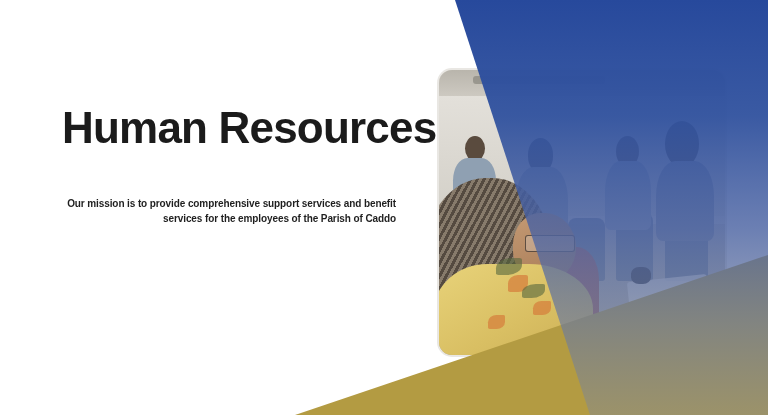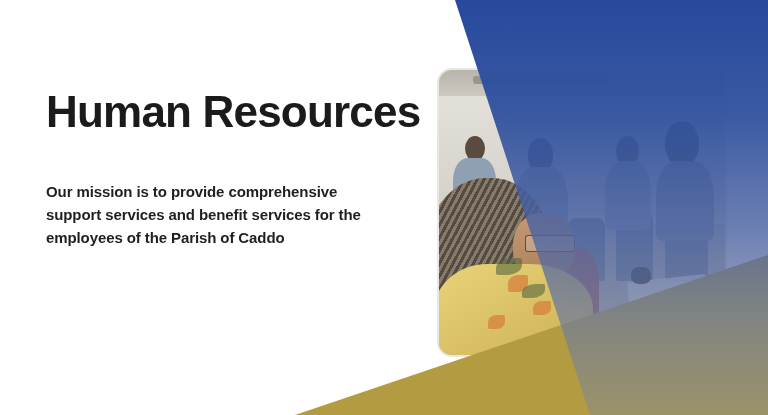--- a/index.html
+++ b/index.html
@@ -27,33 +27,34 @@
     width: 370px;
     z-index: 40;
   }
 
   .headline {
     font-size: 44px;
     font-weight: 700;
     letter-spacing: -0.8px;
     color: #1b1b1b;
     line-height: 1.08;
-    margin: 0;
+    margin: 16px;
     white-space: nowrap;
   }
 
   .subhead {
     margin: 0;
     margin-top: 44px;
-    font-size: 15px;
+    font-size: 10px;
     font-weight: 700;
     line-height: 1.55;
     color: #1f1f1f;
     letter-spacing: -0.1px;
     width: 350px;
+    text-align: right;
   }
 
   
   .photo-card {
     position: absolute;
     left: 437px;
     top: 68px;
     width: 290px;
     height: 289px;
     border-radius: 15px;

